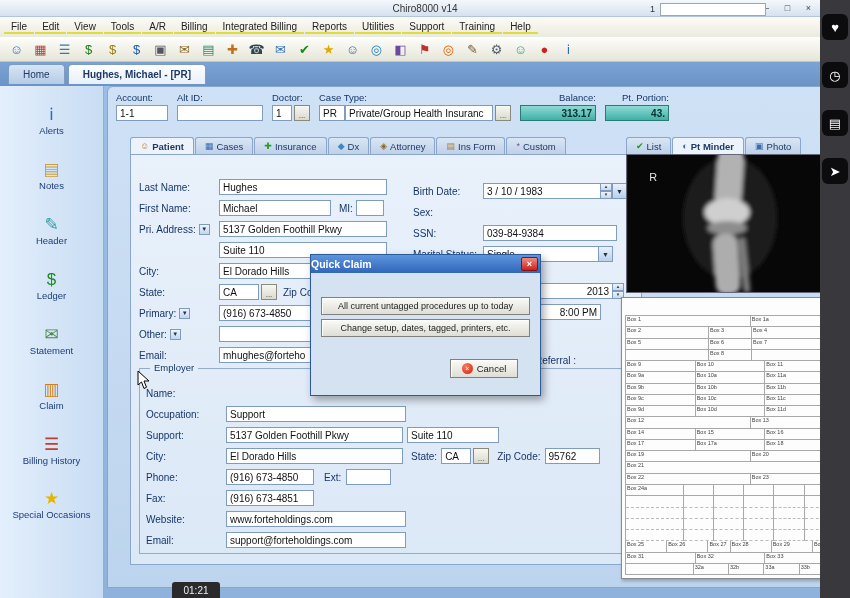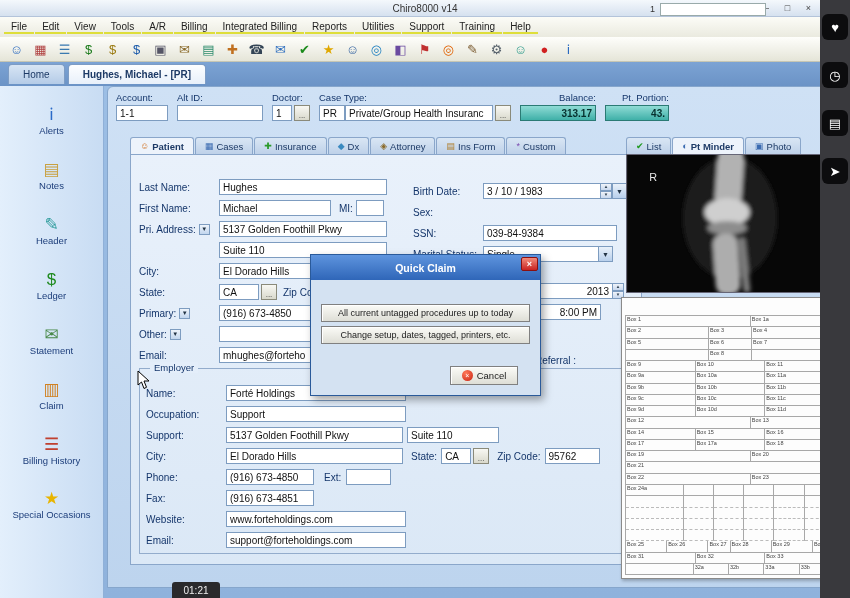--- a/index.html
+++ b/index.html
@@ -74,21 +74,21 @@
   .xraypanel svg{width:100%;height:100%;display:block}
   .cms{position:absolute;left:513px;top:210px;width:218px;height:282px;background:#fdfdfd;border:1px solid #8a8a8a;box-shadow:1px 2px 3px rgba(0,0,0,.25)}
   .cms-title{font-size:9px;text-align:center;padding:3px 0 2px;color:#222}
   .cms-grid{position:absolute;left:3px;right:3px;top:17px;bottom:3px;display:flex;flex-direction:column;border-left:1px solid #a8a8a8;border-top:1px solid #a8a8a8}
   .cms-row{display:flex;flex:1}
   .cms-cell{border-right:1px solid #a8a8a8;border-bottom:1px solid #a8a8a8;font-size:5.5px;line-height:7px;color:#444;padding:0 1px;overflow:hidden}
   .cms-row.dashed .cms-cell{border-bottom:1px dashed #bbb}
 
   
   .dialog{position:absolute;left:310px;top:254px;width:231px;height:142px;background:#d4e2f2;border:1px solid #2a5a9a;box-shadow:3px 4px 8px rgba(0,0,0,.35)}
-  .dlg-title{height:25px;background:linear-gradient(#5e94de,#2f66b8);color:#fff;font-size:10.5px;font-weight:bold;display:flex;align-items:center;justify-content:center;position:relative}
+  .dlg-title{height:18px;background:linear-gradient(#5e94de,#2f66b8);color:#fff;font-size:10.5px;font-weight:bold;display:flex;align-items:center;justify-content:flex-start;position:relative}
   .dlg-close{position:absolute;right:2px;top:2px;width:17px;height:14px;background:linear-gradient(#f28a7a,#c92222);border:1px solid #8a1010;color:#fff;font-size:9px;line-height:1;display:flex;align-items:center;justify-content:center;border-radius:2px}
   .dlg-body{padding:24px 10px 0}
   .dlg-btn{width:100%;height:18px;margin-bottom:4px;background:linear-gradient(#fbfbf7,#dedeD6);border:1px solid #808080;box-shadow:inset 1px 1px 0 #fff;font-size:9px;color:#222;display:flex;align-items:center;justify-content:center;white-space:nowrap;overflow:hidden}
   .dlg-cancel-row{display:flex;justify-content:flex-end;margin-top:22px;padding-right:12px}
   .dlg-cancel{width:68px;height:19px;background:linear-gradient(#fbfbf7,#dedeD6);border:1px solid #808080;box-shadow:inset 1px 1px 0 #fff;font-size:9.5px;color:#222;display:flex;align-items:center;justify-content:center;gap:4px}
   .cancel-x{width:11px;height:11px;border-radius:50%;background:radial-gradient(circle at 35% 30%,#ff7a5a,#c92211);color:#fff;font-size:7px;display:flex;align-items:center;justify-content:center;flex:none}
 
   
   .ostrip{position:absolute;right:0;top:0;width:30px;bottom:0;background:#39393d}
   .obtn{position:absolute;left:2px;width:26px;height:26px;background:#0c0c0e;border-radius:6px;color:#fff;font-size:13px;display:flex;align-items:center;justify-content:center}
@@ -370,21 +370,20 @@
         <div class="row" style="padding-left:122px">
             <span>Referral :</span>
           </div>
       </div>
 
       <div class="egroup">
         <span class="eleg">Employer</span>
         <div class="erows">
           <div class="row">
               <span class="lbl">Name:</span>
-              <div class="fld" style="width:180px">Forté Holdings</div>
             </div>
           <div class="row">
               <span class="lbl">Occupation:</span>
               <div class="fld" style="width:180px">Support</div>
             </div>
           <div class="row">
               <span class="lbl">Support:</span>
               <div class="fld" style="width:177px">5137 Golden Foothill Pkwy</div>
               <div class="fld" style="width:92px;margin-left:4px">Suite 110</div>
             </div>

